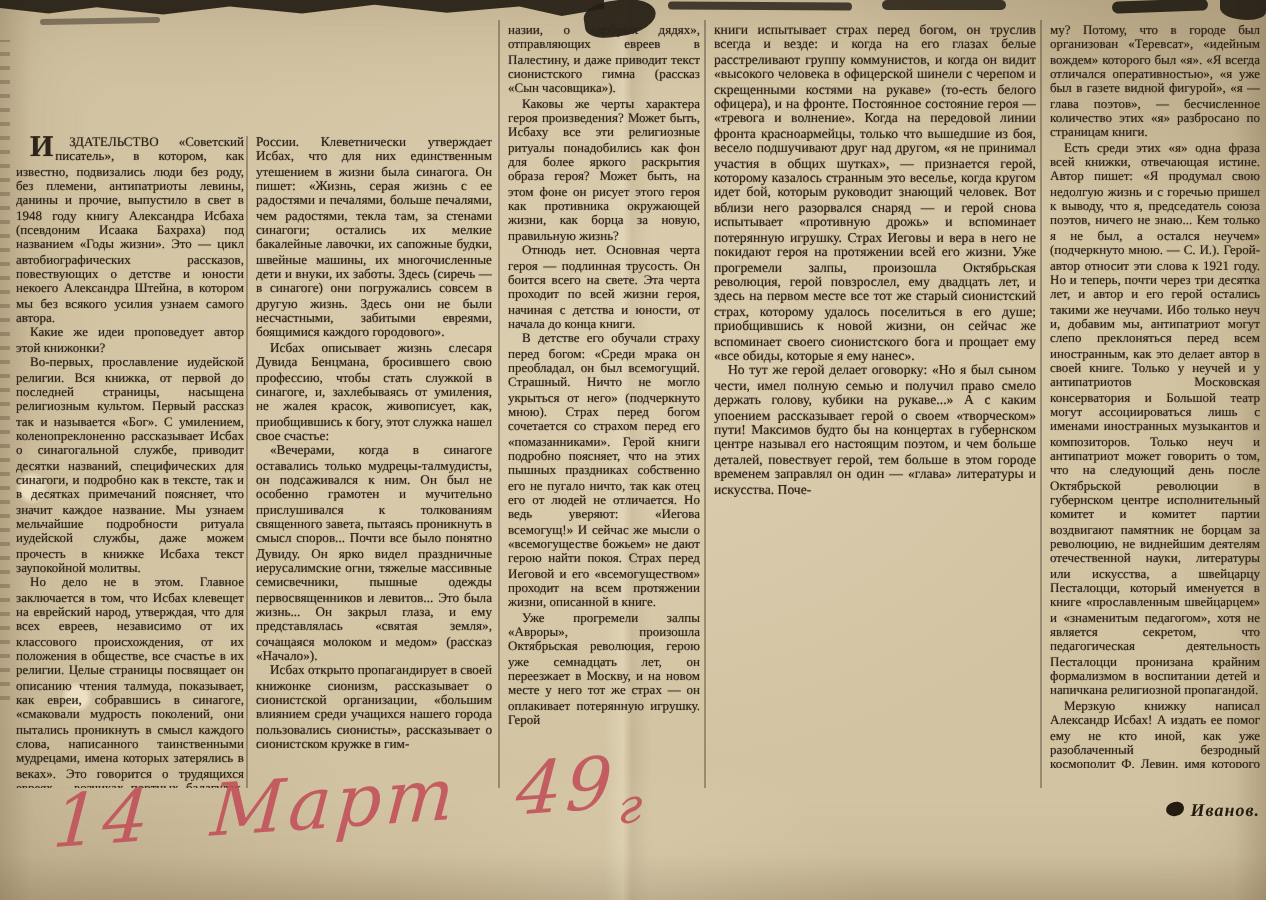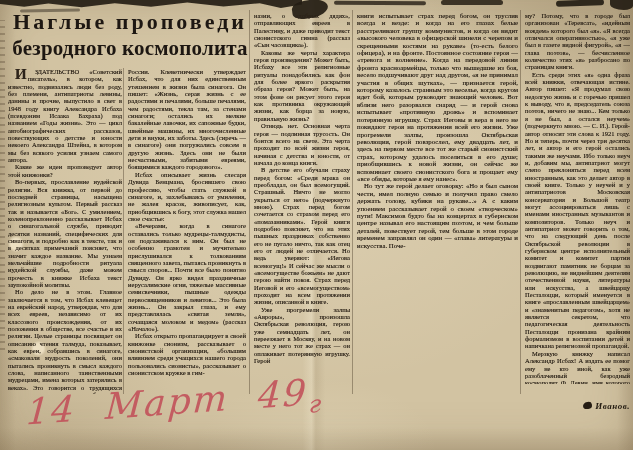--- a/index.html
+++ b/index.html
@@ -77,24 +77,20 @@
   <div class="torn t2"></div>
   <div class="torn t3"></div>
   <div class="torn t4"></div>
   <div class="torn t5"></div>
   <div class="torn t6"></div>
   <div class="torn t7"></div>
   <div class="sliver"></div>
   <div class="spot sp1"></div>
   <div class="spot sp2"></div>
 
-  <h1>
-    <span class="h-line1">Наглые проповеди</span>
-    <span class="h-line2">безродного космополита</span>
-  </h1>
 
   <div class="rule r1"></div>
   <div class="rule r2"></div>
   <div class="rule r3"></div>
   <div class="rule r4"></div>
 
   <section class="col c1">
       <p><span class="dc">И</span>ЗДАТЕЛЬСТВО «Советский писатель», в котором, как известно, подвизались люди без роду, без племени, антипатриоты левины, данины и прочие, выпустило в свет в 1948 году книгу Александра Исбаха (псевдоним Исаака Бахраха) под названием «Годы жизни». Это — цикл автобиографических рассказов, повествующих о детстве и юности некоего Александра Штейна, в котором мы без всякого усилия узнаем самого автора.</p>
       <p>Какие же идеи проповедует автор этой книжонки?</p>
       <p>Во-первых, прославление иудейской религии. Вся книжка, от первой до последней страницы, насыщена религиозным культом. Первый рассказ так и называется «Бог». С умилением, коленопреклоненно рассказывает Исбах о синагогальной службе, приводит десятки названий, специфических для синагоги, и подробно как в тексте, так и в десятках примечаний поясняет, что значит каждое название. Мы узнаем мельчайшие подробности ритуала иудейской службы, даже можем прочесть в книжке Исбаха текст заупокойной молитвы.</p>

